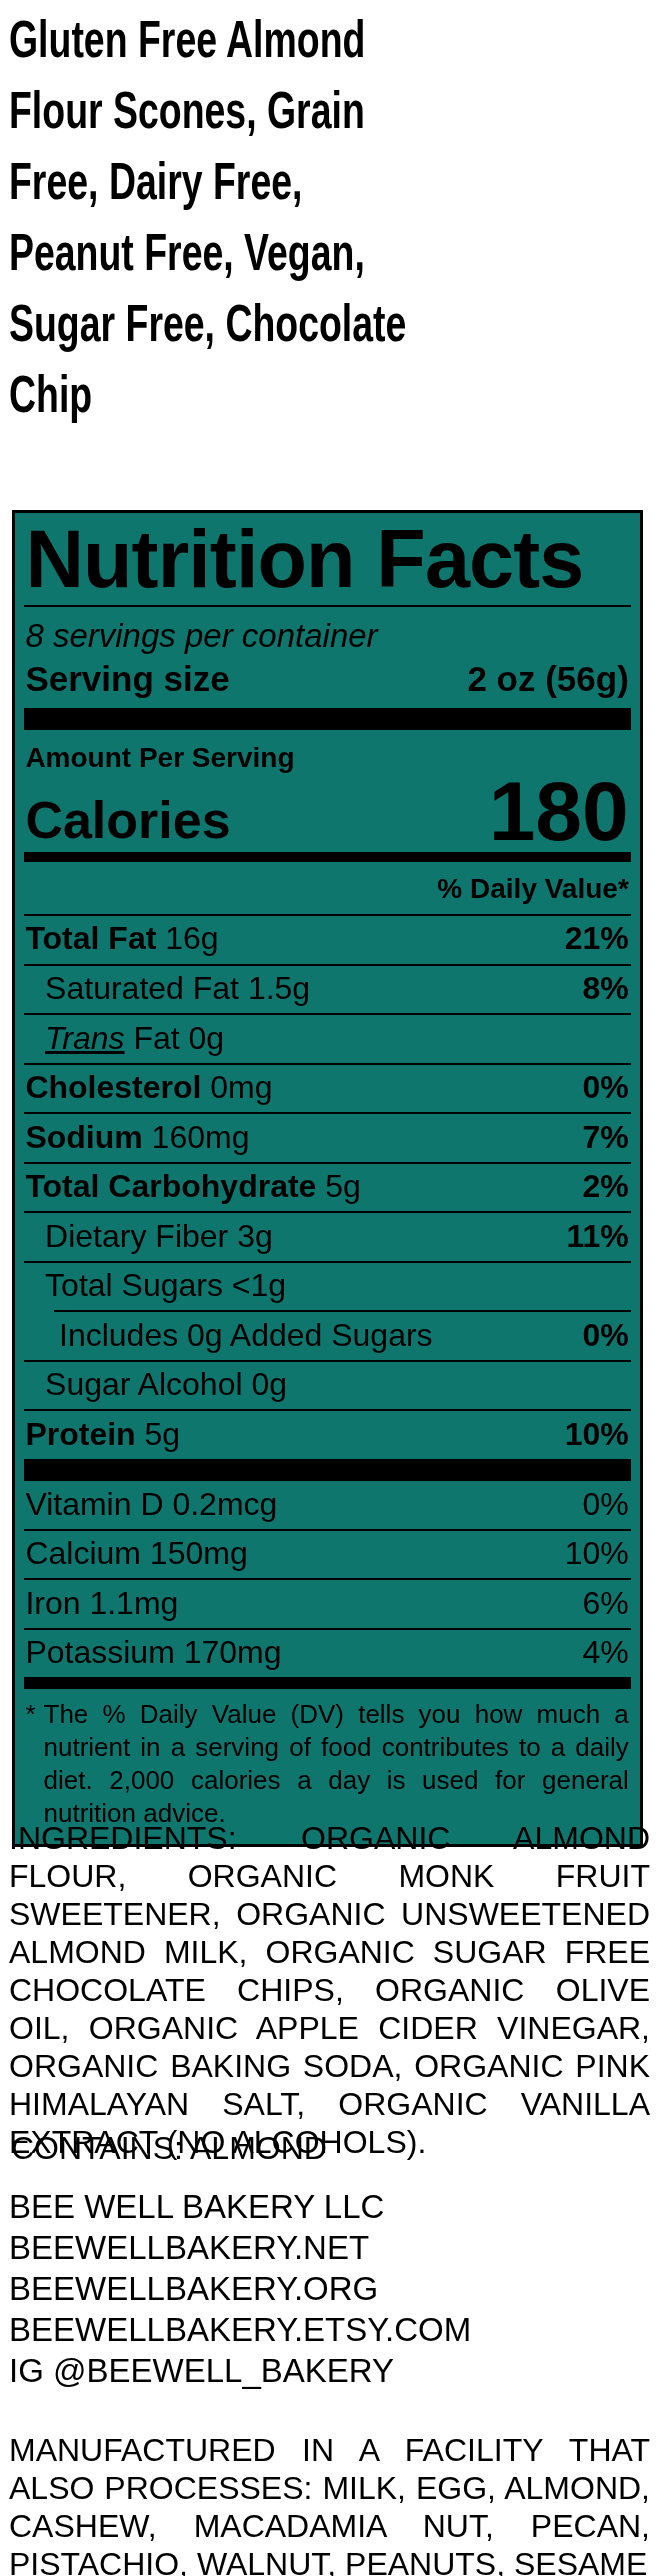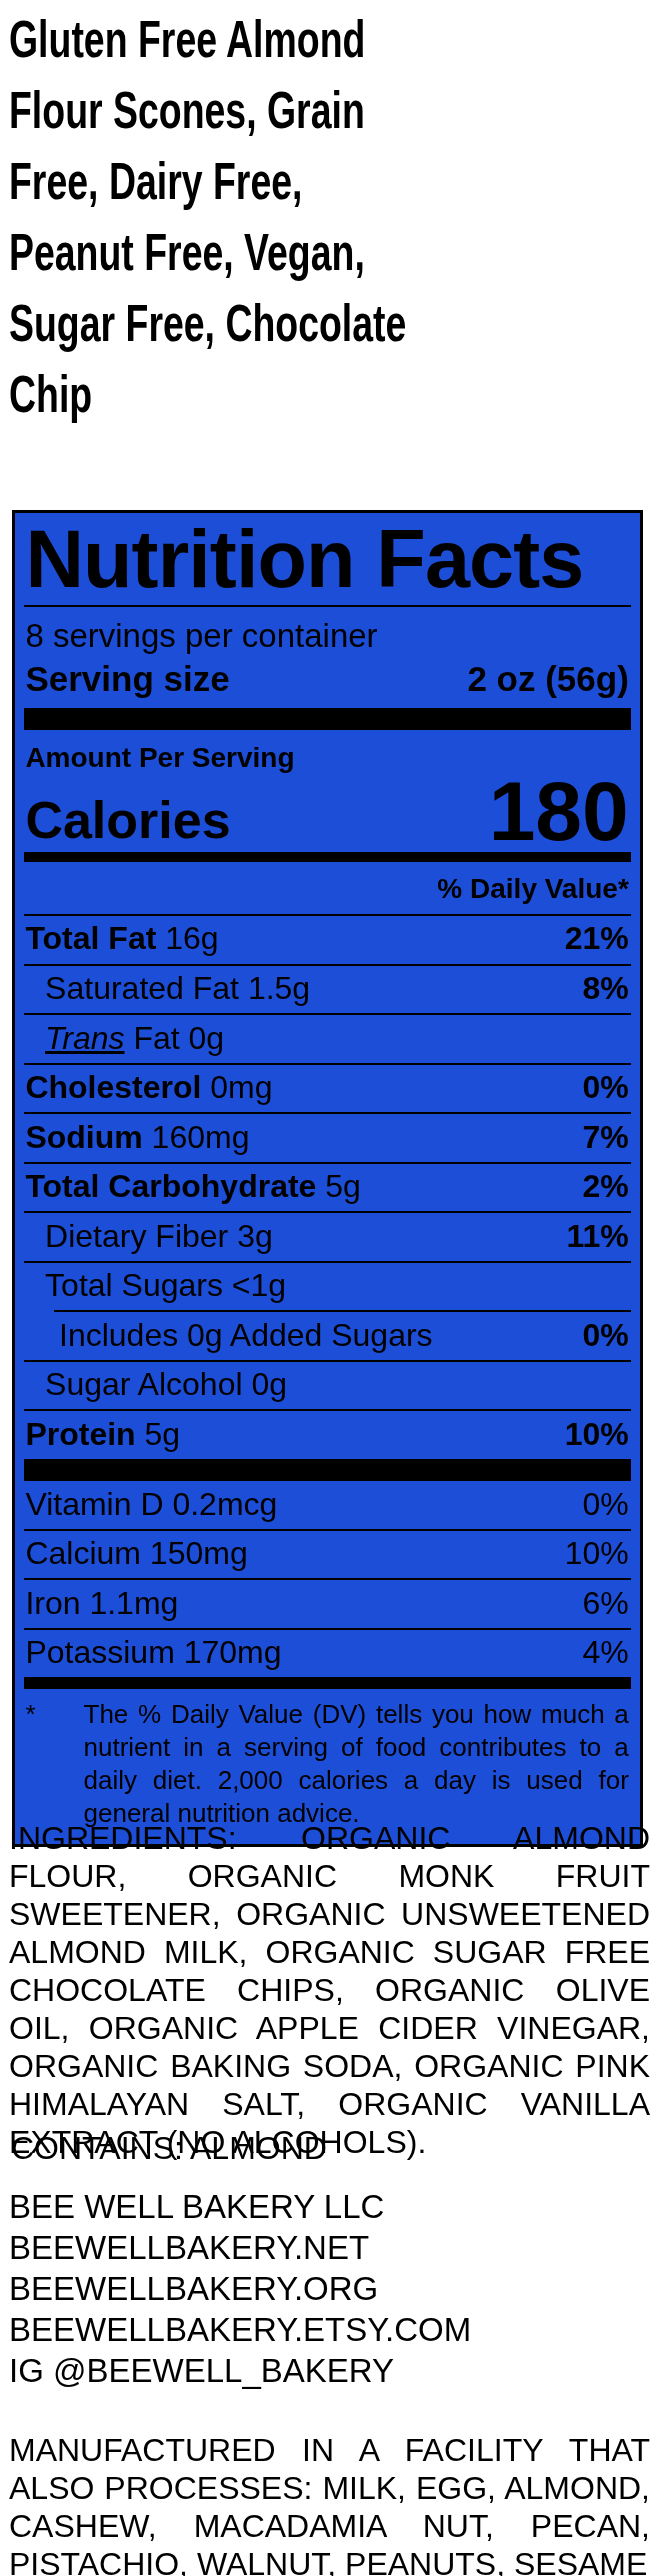--- a/index.html
+++ b/index.html
@@ -22,29 +22,29 @@
     transform: scaleX(0.72); transform-origin: left top;
     white-space: nowrap;
   }
 
   
   .nf-box {
     position: absolute; top: 510px; left: 11.6px;
     width: 631px; box-sizing: border-box;
     border: 3.6px solid #000;
     padding: 5.4px 9px 10.7px;
-    background: #1d4ed8;
+    background: #0f766e;
   }
   .nf-heading {
     margin: 0; padding-left: 1.8px;
     font-size: 81px; font-weight: bold; line-height: 1.02;
     letter-spacing: -0.9px; white-space: nowrap;
   }
   .rule-thin { height: 0; border-top: 2.7px solid #000; margin-top: 3.6px; }
-  .servings { font-size: 33px; padding: 10.7px 1.8px 0; }
+  .servings { font-size: 33px; padding: 10.7px 1.8px 0; font-style: italic; }
   .ss-row {
     display: flex; justify-content: space-between;
     font-weight: bold; font-size: 35px;
     padding: 3.6px 1.8px 9px;
   }
   .bar { background: #000; }
   .bar-thick { height: 22.4px; }
   .bar-med { height: 10.7px; }
   .bar-med2 { height: 11.6px; }
   .aps { font-weight: bold; font-size: 28px; margin: 11.6px 1.8px 3.6px; }
@@ -64,21 +64,21 @@
   }
   .nf-row .nm b { font-weight: bold; margin-top: 30px; }
   .nf-row .nm i { font-style: italic; text-decoration: underline; }
   .dv { font-weight: bold; white-space: nowrap; }
   .micro .dv { font-weight: normal; }
   .ind1 { padding-left: 21.5px; }
   .ind2 { margin-left: 30px; padding-left: 5.4px; }
 
   .footnote { display: flex; font-size: 26px; line-height: 33px; padding: 9px 1.8px 3.6px; }
   .fn-star { margin-right: 8px; }
-  .fn-text { text-align: justify; margin-left: 40px; }
+  .fn-text { text-align: justify; }
 
   
   .caps { font-size: 32px; line-height: 38px; margin: 0; }
   .just { text-align: justify; }
   .ingredients { position: absolute; top: 1819px; left: 9px; width: 641px; }
   .contains    { position: absolute; top: 2129px; left: 11px; width: 641px; }
   .bakery      { position: absolute; top: 2186px; left: 9px; width: 641px; font-size: 33px; line-height: 41px; }
   .facility    { position: absolute; top: 2431px; left: 9px; width: 641px; }
 </style>
 </head>

